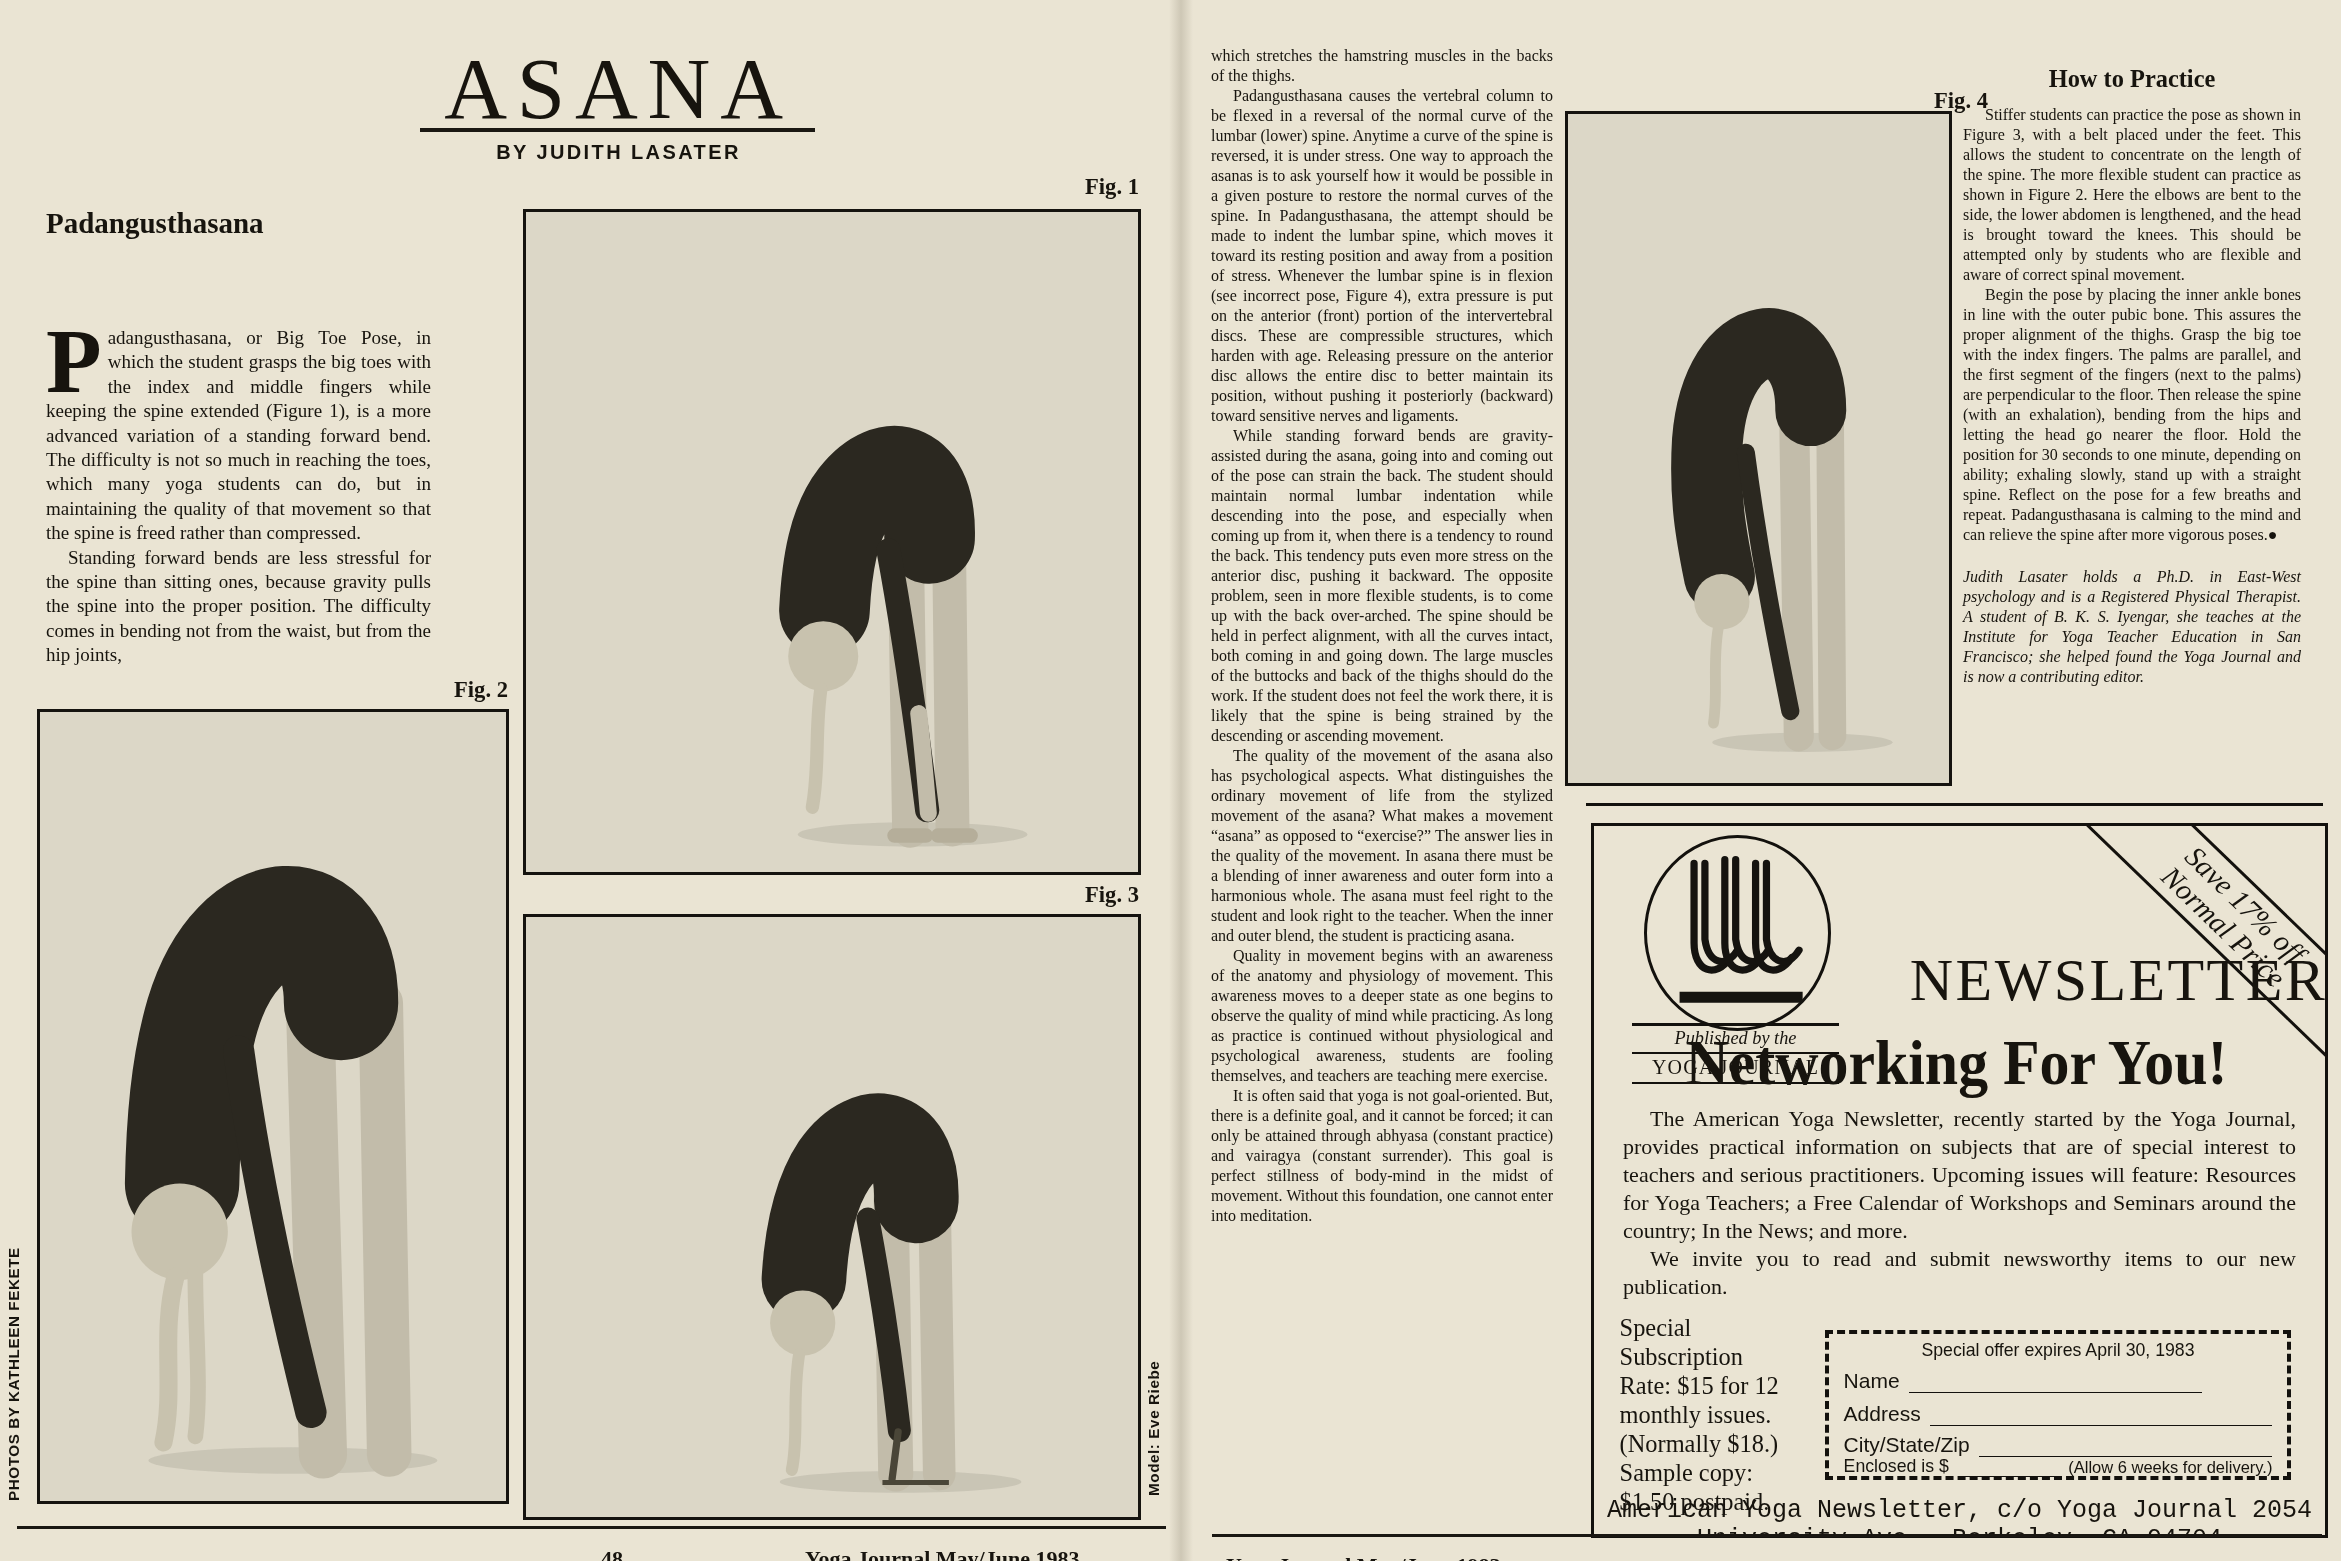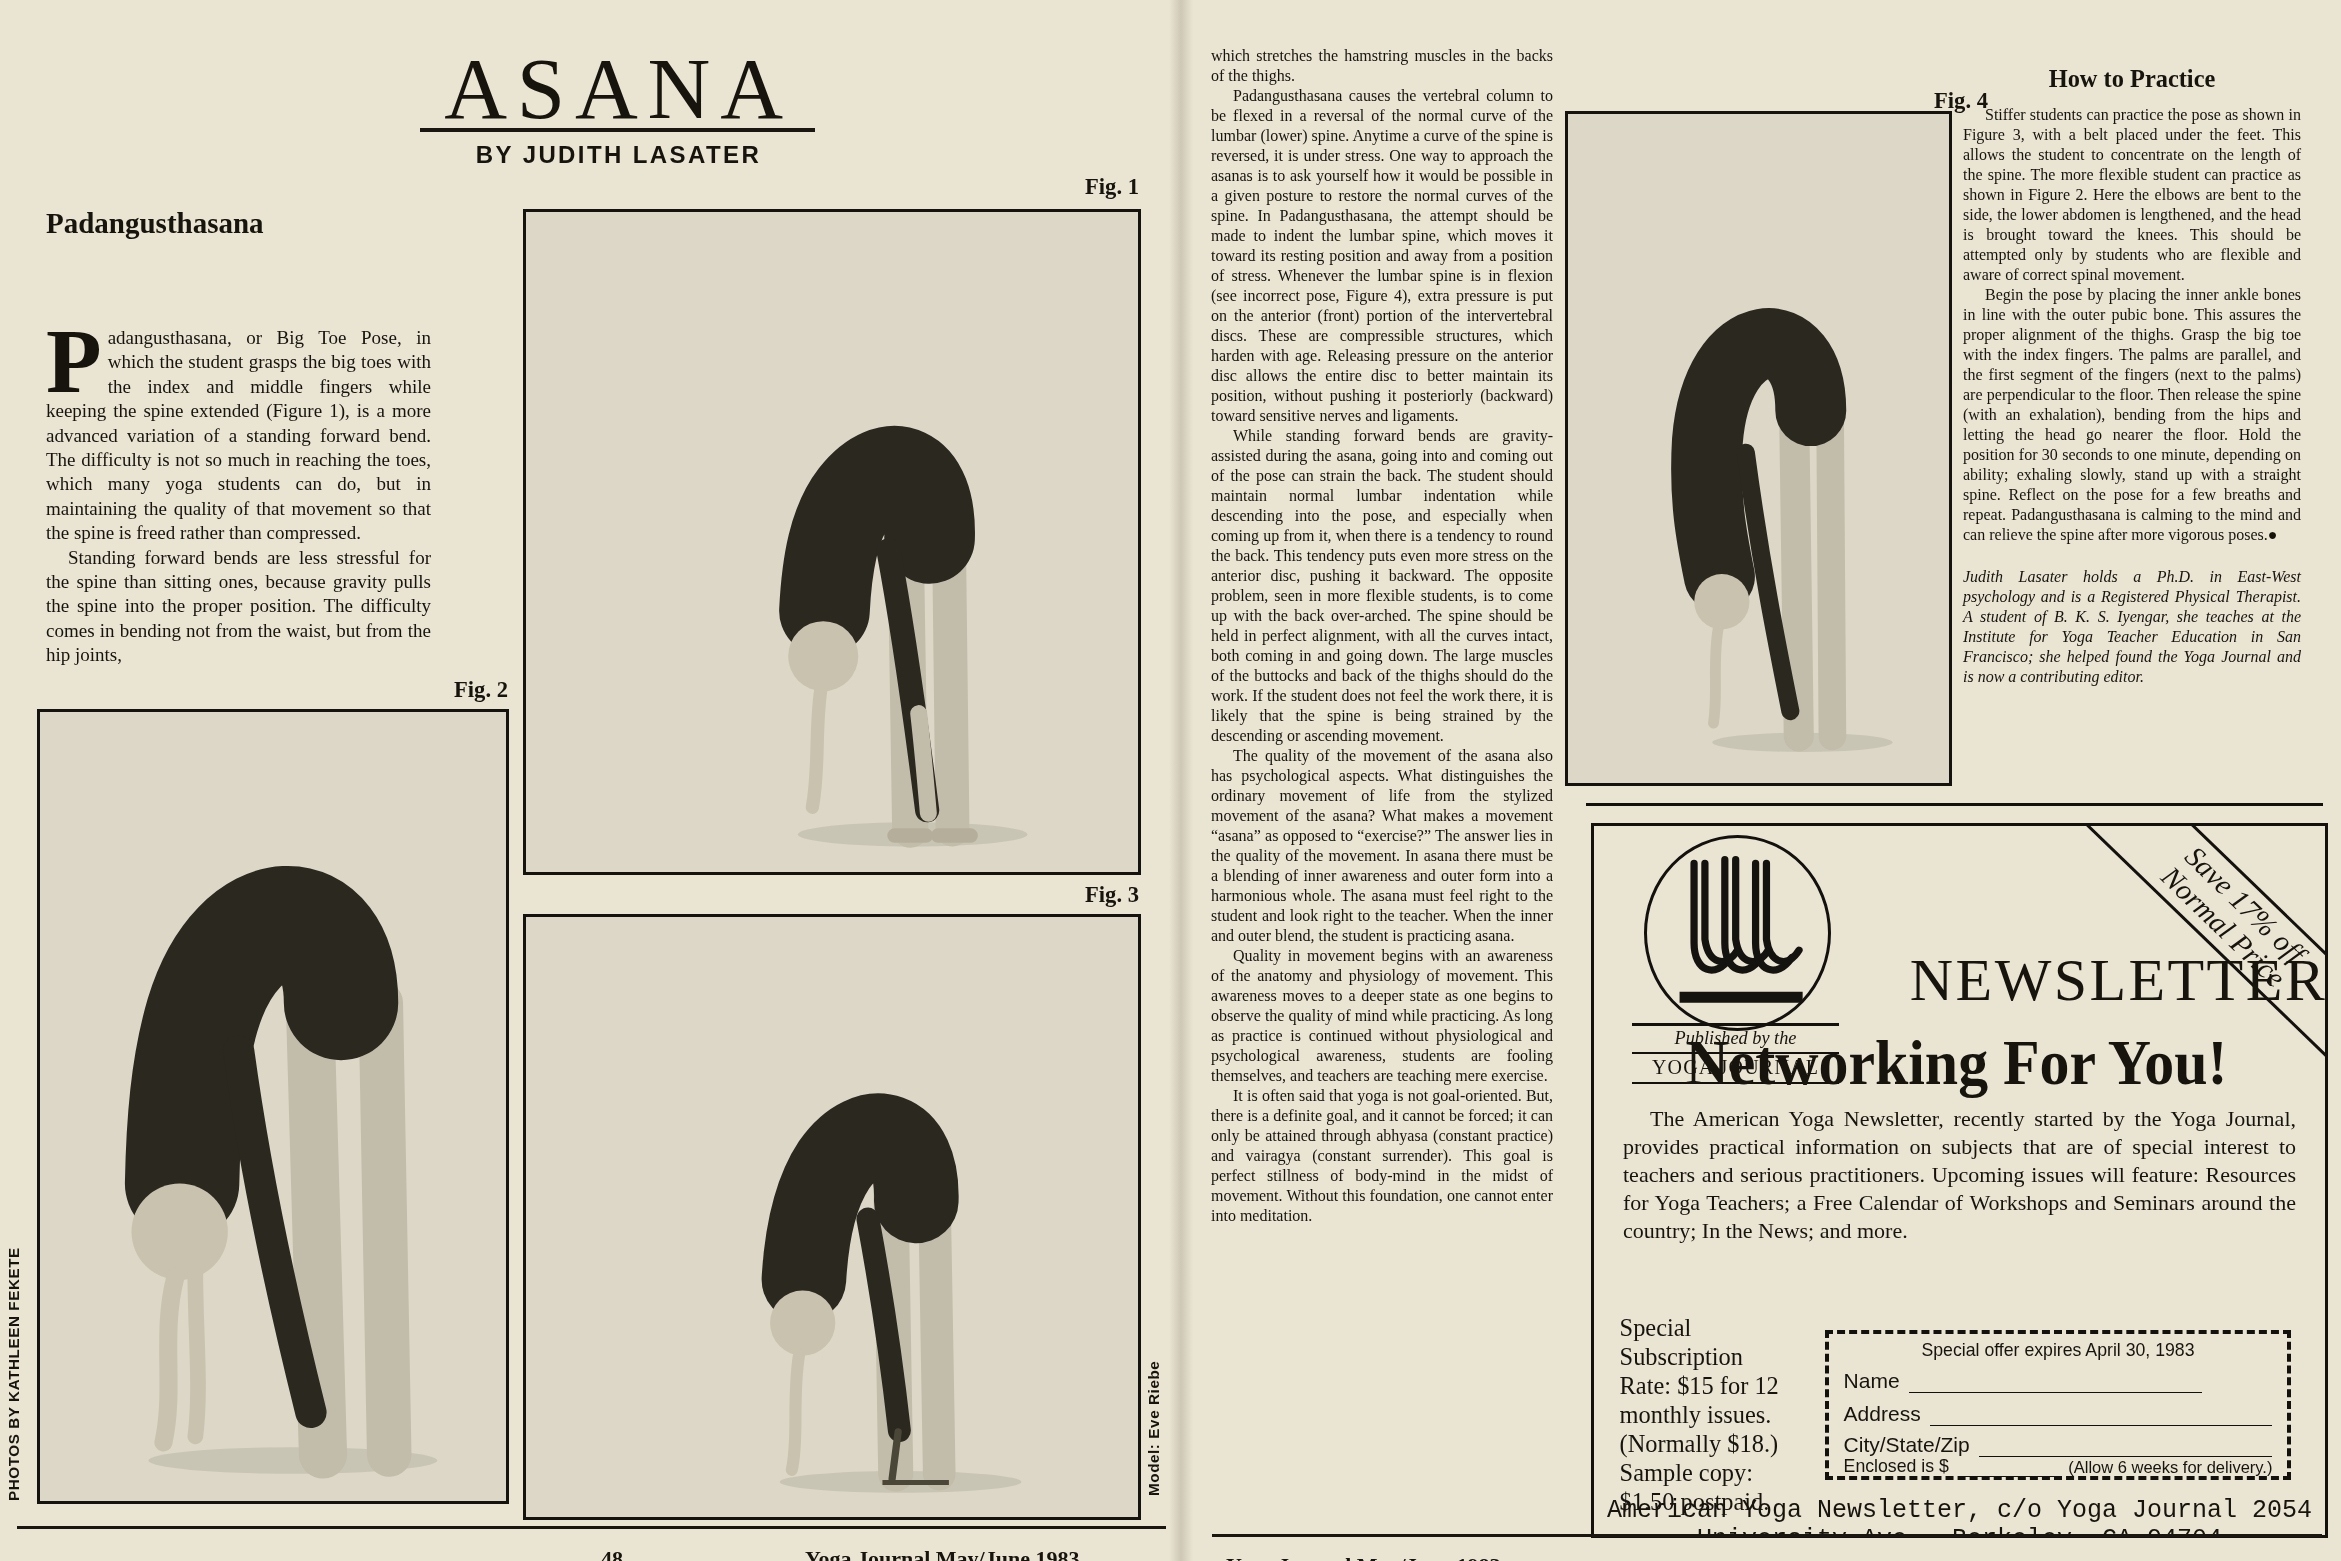--- a/index.html
+++ b/index.html
@@ -4,21 +4,21 @@
 <style>
   html,body{margin:0;padding:0;background:#c8c2b0;}
   .page{position:relative;width:2342px;height:1561px;background:#eae4d3;overflow:hidden;
         font-family:"Liberation Serif",serif;color:#17140e;}
   .abs{position:absolute;}
   
   .masthead-title{left:390px;top:38px;width:457px;text-align:center;font-size:87px;
     font-weight:500;letter-spacing:9.8px;}
   .title-rule{left:420px;top:128px;width:395px;height:3.7px;background:#1a1712;}
   .byline{left:390px;top:141px;width:457px;text-align:center;font-family:"Liberation Sans",sans-serif;
-    font-weight:bold;font-size:24px;letter-spacing:2.4px;text-transform:uppercase;}
+    font-weight:bold;font-size:20px;letter-spacing:2.4px;text-transform:uppercase;}
   
   .kicker{left:46px;top:207px;font-size:29px;font-weight:bold;}
   .article-title{left:43px;top:243px;font-size:52px;font-style:italic;}
   .col-left{left:46px;top:326px;width:385px;font-size:19px;line-height:24.4px;text-align:justify;}
   .col-left p{margin:0;}
   .dropcap{float:left;font-size:91px;line-height:71px;font-weight:600;padding-right:6.1px;}
   .indent{text-indent:22px;}
   
   .photo{border:3px solid #15130f;background:#dcd7c7;box-sizing:border-box;}
   .photo svg{display:block;width:100%;height:100%;}
@@ -196,20 +196,21 @@
       <div class="bar"></div>
       <div class="cap2">YOGA JOURNAL</div>
       <div class="bar"></div>
     </div>
 
     <div class="abs ad-caps">NEWSLETTER</div>
     <div class="abs ad-headline">Networking For You!</div>
 
     <div class="abs ad-body">
       <p>The American Yoga Newsletter, recently started by the Yoga Journal, provides practical information on subjects that are of special interest to teachers and serious practitioners. Upcoming issues will feature: Resources for Yoga Teachers; a Free Calendar of Workshops and Seminars around the country; In the News; and more.</p>
+      <p>We invite you to read and submit newsworthy items to our new publication.</p>
     </div>
 
     <div class="abs ad-offer">
       <div>Special</div>
       <div>Subscription</div>
       <div>Rate: $15 for 12</div>
       <div>monthly issues.</div>
       <div>(Normally $18.)</div>
       <div>Sample copy:</div>
       <div>$1.50 postpaid.</div>

